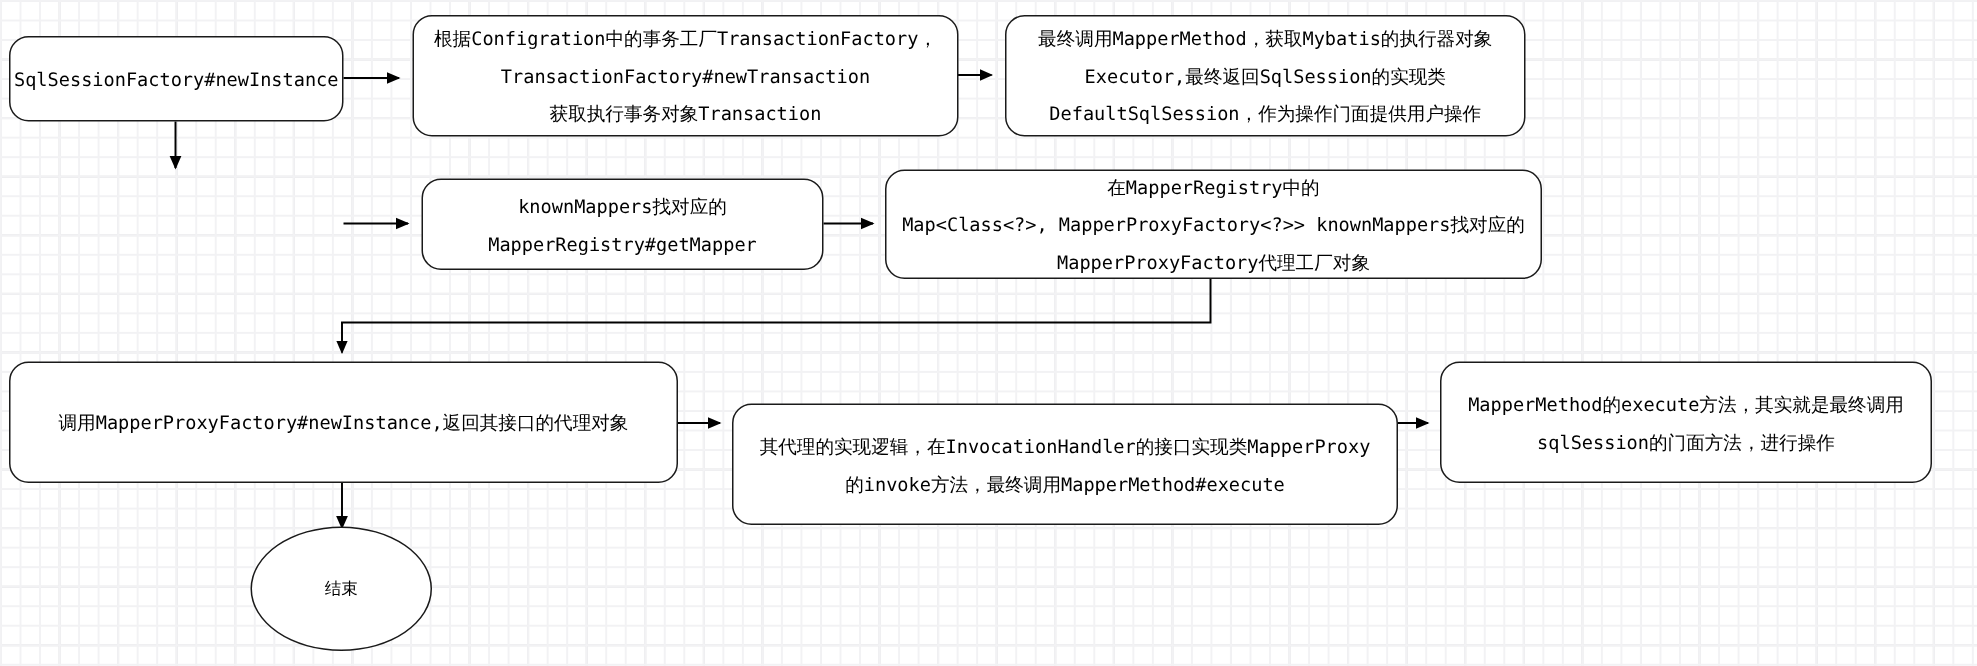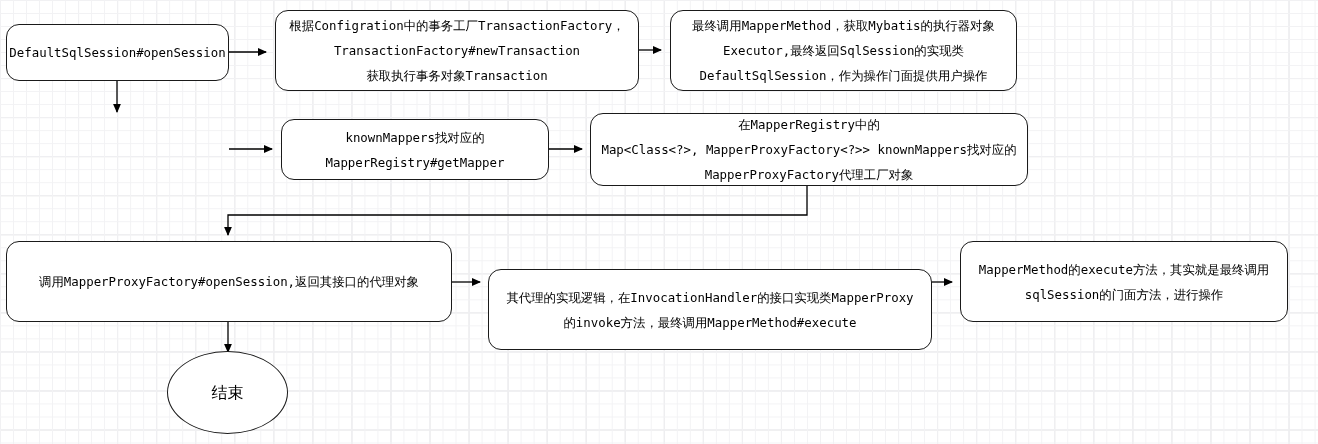--- a/index.html
+++ b/index.html
@@ -64,21 +64,21 @@
     box-sizing: border-box;
     border: 1.3px solid #1a1a1a;
     border-radius: 50%;
     background: #ffffff;
     display: flex;
     align-items: center;
     justify-content: center;
     z-index: 2;
   }
   .terminator .node-label {
-    font-size: 16px;
+    font-size: 11px;
   }
 </style>
 </head>
 <body>
 
 <div id="canvas">
 
   <svg id="edges" viewBox="0 0 1318 444">
     <defs>
       <marker id="arrowhead" markerWidth="9" markerHeight="9" refX="8" refY="4.5" orient="auto" markerUnits="userSpaceOnUse">
@@ -99,21 +99,21 @@
     <path d="M807,186 L807,215 L228,215 L228,235" stroke="#000000" stroke-width="1.3" fill="none" marker-end="url(#arrowhead)"></path>
 
     <path d="M452,282 L480,282" stroke="#000000" stroke-width="1.3" fill="none" marker-end="url(#arrowhead)"></path>
 
     <path d="M932,282 L952,282" stroke="#000000" stroke-width="1.3" fill="none" marker-end="url(#arrowhead)"></path>
 
     <path d="M228,322 L228,352" stroke="#000000" stroke-width="1.3" fill="none" marker-end="url(#arrowhead)"></path>
   </svg>
 
   <div class="node" style="left:6px; top:24px; width:223px; height:57px;">
-    <span class="node-label">DefaultSqlSession#openSession</span>
+    <span class="node-label">SqlSessionFactory#newInstance</span>
   </div>
 
   <div class="node" style="left:275px; top:10px; width:364px; height:81px;">
     <span class="node-label">根据Configration中的事务工厂TransactionFactory，
 TransactionFactory#newTransaction
 获取执行事务对象Transaction</span>
   </div>
 
   <div class="node" style="left:670px; top:10px; width:347px; height:81px;">
     <span class="node-label">最终调用MapperMethod，获取Mybatis的执行器对象
@@ -127,21 +127,21 @@
 MapperRegistry#getMapper</span>
   </div>
 
   <div class="node" style="left:590px; top:113px; width:438px; height:73px;">
     <span class="node-label">在MapperRegistry中的
 Map&lt;Class&lt;?&gt;, MapperProxyFactory&lt;?&gt;&gt; knownMappers找对应的
 MapperProxyFactory代理工厂对象</span>
   </div>
 
   <div class="node" style="left:6px; top:241px; width:446px; height:81px;">
-    <span class="node-label">调用MapperProxyFactory#openSession,返回其接口的代理对象</span>
+    <span class="node-label">调用MapperProxyFactory#newInstance,返回其接口的代理对象</span>
   </div>
 
   <div class="node" style="left:488px; top:241px; width:444px; height:81px;margin-top:28px;">
     <span class="node-label">其代理的实现逻辑，在InvocationHandler的接口实现类MapperProxy
 的invoke方法，最终调用MapperMethod#execute</span>
   </div>
 
   <div class="node" style="left:960px; top:241px; width:328px; height:81px;">
     <span class="node-label">MapperMethod的execute方法，其实就是最终调用
 sqlSession的门面方法，进行操作</span>

